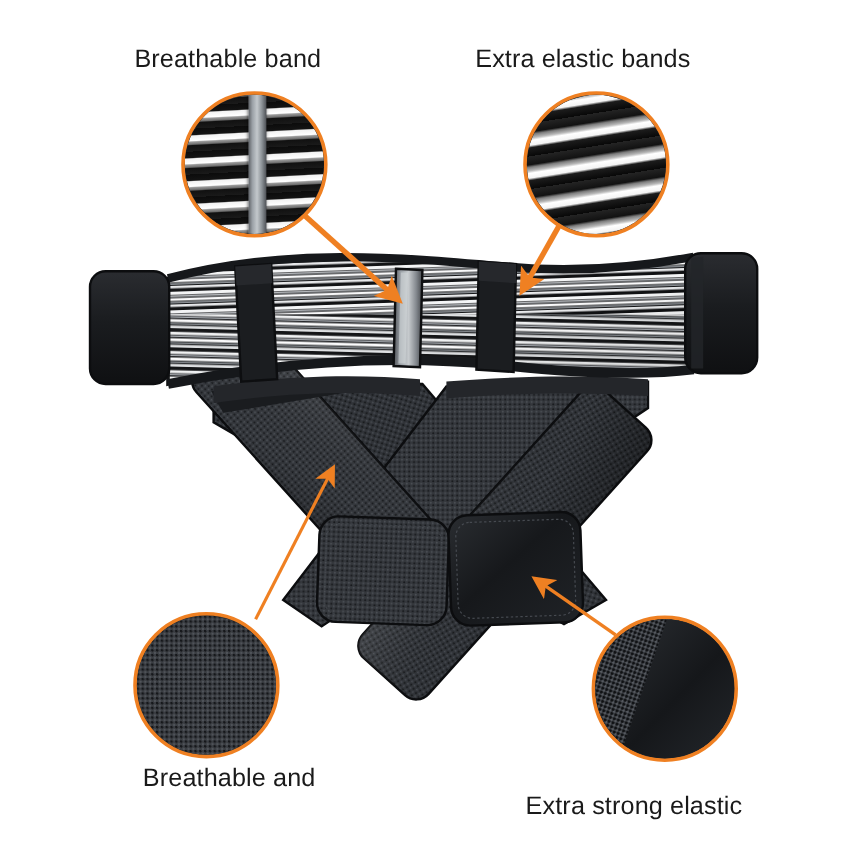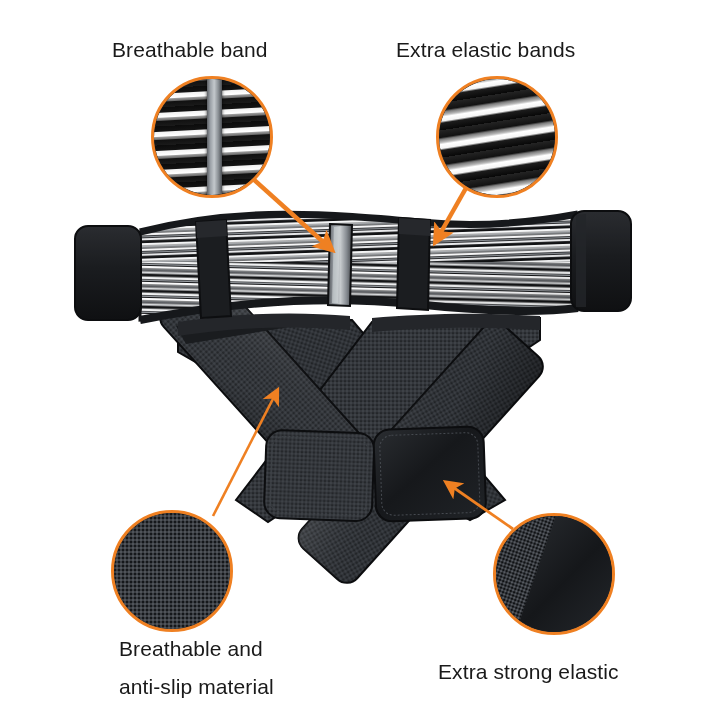--- a/index.html
+++ b/index.html
@@ -281,18 +281,17 @@
       </div>
     </div>
   </div>
 
   <div class="label" style="left:112px;top:33px;">Breathable band</div>
 
   <div class="label" style="left:396px;top:33px;">Extra elastic bands</div>
 
   <div class="label two-line" style="left:80px;top:630px;width:250px;margin-left:39px;">
     <div>Breathable and</div>
-    <div>anti-slip material</div>
   </div>
 
   <div class="label" style="left:438px;top:655px;">Extra strong elastic</div>
 
 </div>
 
 </body></html>

